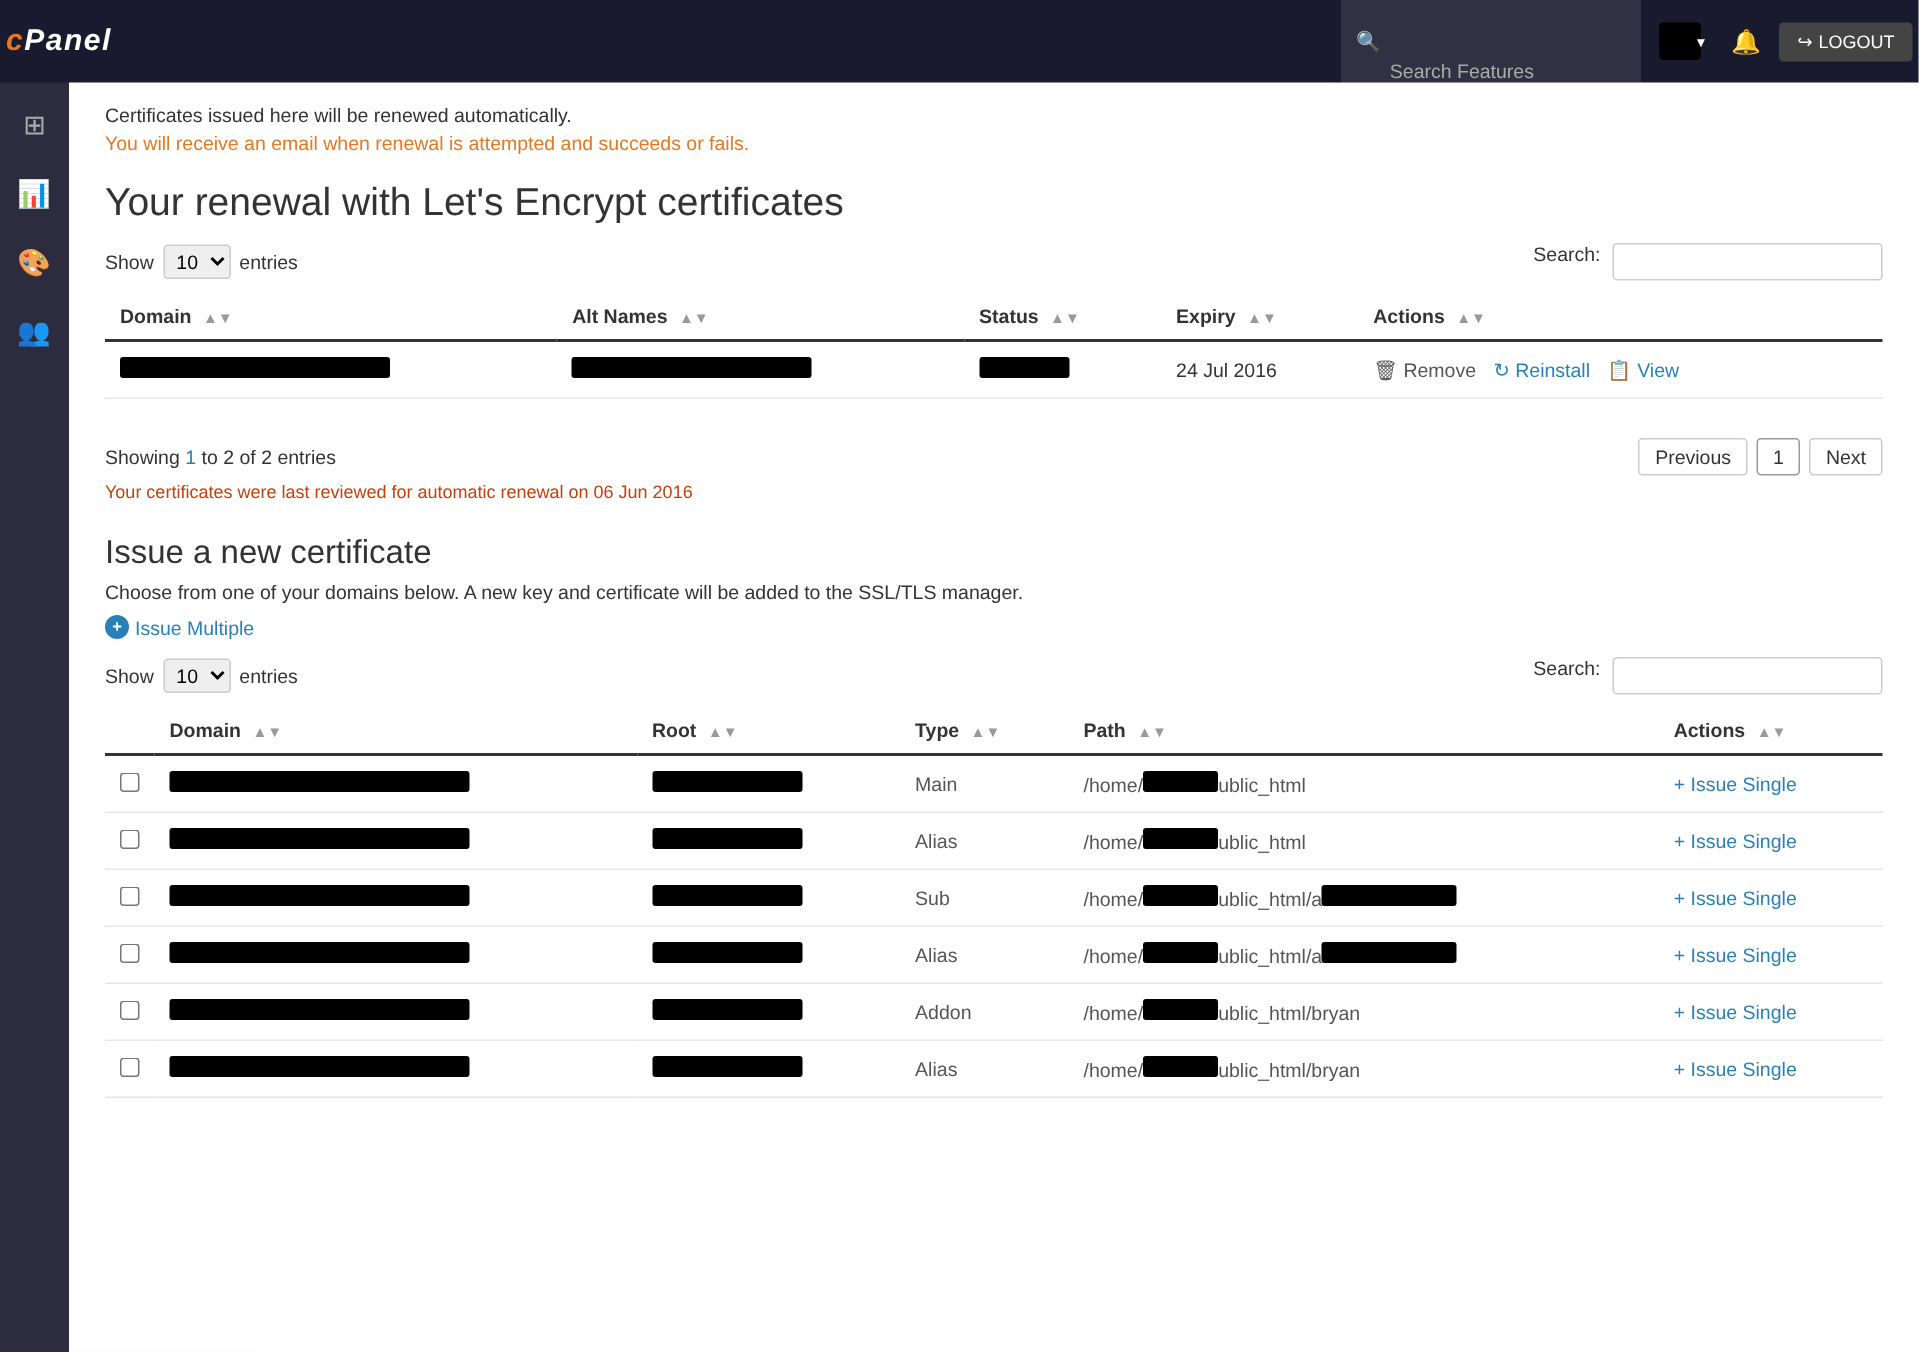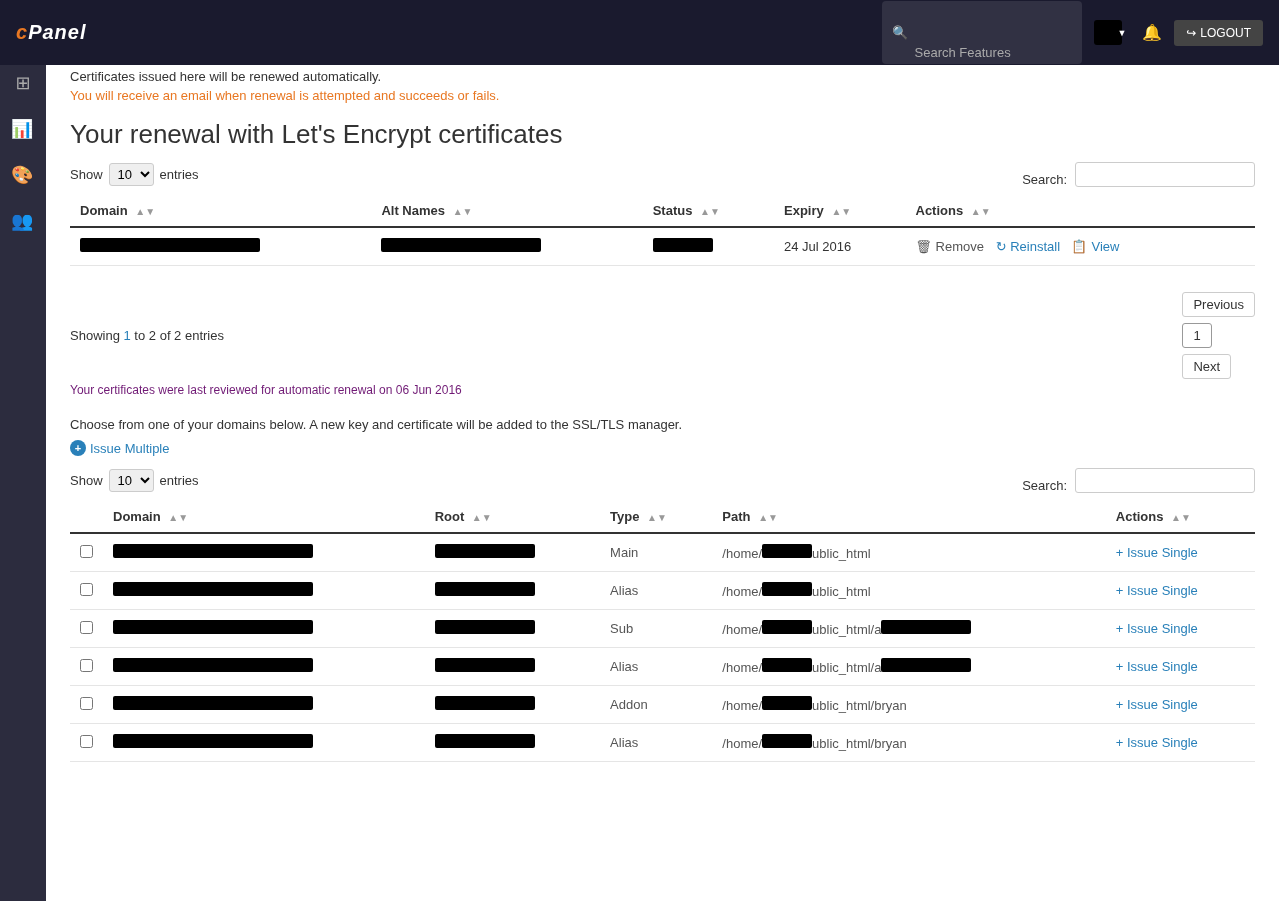--- a/index.html
+++ b/index.html
@@ -1,24 +1,24 @@
 <!DOCTYPE html>
 <html><head>
   <meta charset="utf-8">
   <style>
     * { box-sizing: border-box; margin: 0; padding: 0; }
     body { font-family: Arial, sans-serif; font-size: 13px; background: #f5f5f5; color: #333; }
 
     
     .topnav {
       background: #1a1a2e;
-      height: 65px;
-      display: flex;
-      align-items: center;
-      padding: 0 16px;
+      height: 55px;
+      display: flex;
+      align-items: center;
+      padding: 0 4px;
       position: fixed;
       top: 0; left: 0; right: 0;
       z-index: 100;
     }
     .topnav-logo {
       color: #fff;
       font-size: 20px;
       font-weight: bold;
       font-style: italic;
       margin-right: auto;
@@ -153,21 +153,21 @@
       font-size: 13px;
     }
     .show-entries select {
       border: 1px solid #ccc;
       border-radius: 3px;
       padding: 2px 4px;
       font-size: 13px;
     }
     .table-search {
       display: flex;
-      align-items: flex-end;
+      align-items: flex-start;
       gap: 8px;
       font-size: 13px;
     }
     .table-search input {
       border: 1px solid #ccc;
       padding: 4px 8px;
       border-radius: 3px;
       font-size: 13px;
       width: 180px;
     }
@@ -221,39 +221,38 @@
       align-items: center;
       margin: 26px 0 4px;
     }
     .pagination-info { font-size: 13px; color: #333; }
     .pagination-info a { color: #2980b9; }
     .pagination-controls {
       display: flex;
       align-items: flex-start;
       gap: 6px;
       font-size: 13px;
-      flex-direction: column;
     }
     .pagination-controls button {
       background: none;
       border: 1px solid #ccc;
       padding: 4px 10px;
       border-radius: 3px;
       cursor: pointer;
       font-size: 13px;
       color: #333;
     }
     .page-active {
       background: #fff !important;
       border: 1px solid #999 !important;
       padding: 4px 10px;
       border-radius: 3px;
       font-size: 13px;
     }
-    .renewal-note { font-size: 12px; color: #701a75; margin-bottom: 20px; }
+    .renewal-note { font-size: 12px; color: #c2410c; margin-bottom: 20px; }
 
     .issue-section-title {
       font-size: 22px;
       font-weight: 400;
       color: #333;
       margin: 0 0 6px;
     }
     .issue-subtitle { font-size: 13px; color: #333; margin-bottom: 8px; }
     .issue-multiple-link {
       color: #2980b9;
@@ -393,20 +392,21 @@
     </div>
     <div class="pagination-controls">
       <button>Previous</button>
       <span class="page-active">1</span>
       <button>Next</button>
     </div>
   </div>
 
   <p class="renewal-note">Your certificates were last reviewed for automatic renewal on 06 Jun 2016</p>
 
+  <h2 class="issue-section-title">Issue a new certificate</h2>
   <p class="issue-subtitle">Choose from one of your domains below. A new key and certificate will be added to the SSL/TLS manager.</p>
 
   <a href="#" class="issue-multiple-link">
     <span class="plus-circle">+</span>
     <span>Issue Multiple</span>
   </a>
 
   <div class="table-controls">
     <div class="show-entries">
       <span>Show</span>

